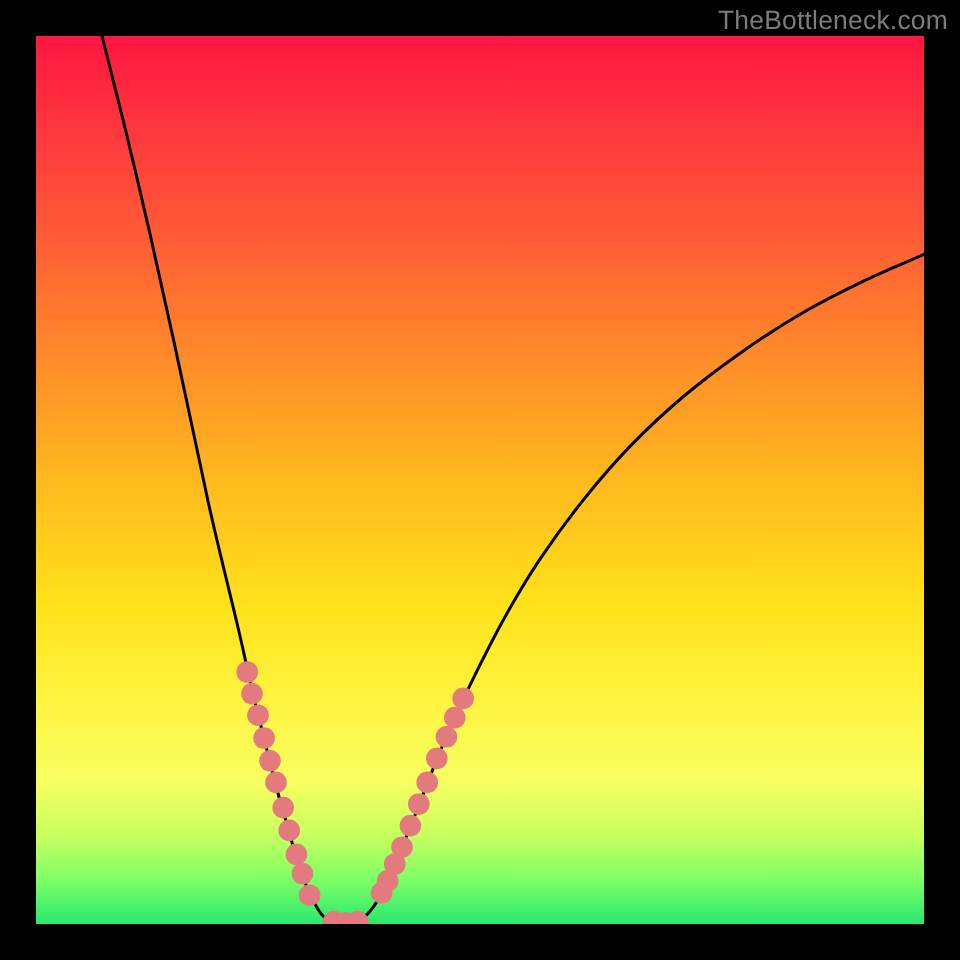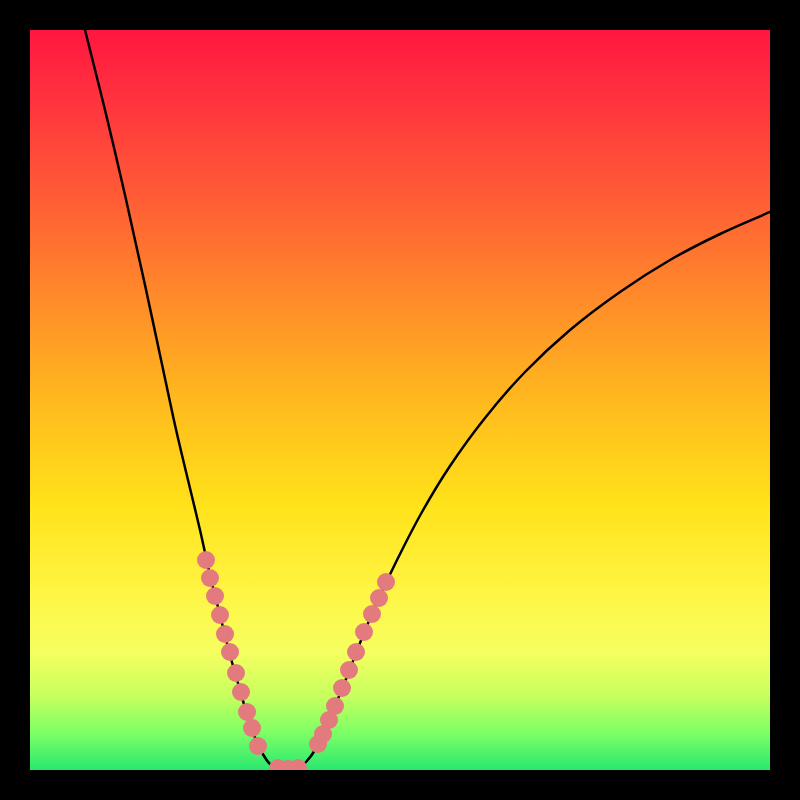--- a/index.html
+++ b/index.html
@@ -87,13 +87,14 @@
           <circle cx="312" cy="658" r="9" fill="#e27a7e"></circle>
           <circle cx="319" cy="640" r="9" fill="#e27a7e"></circle>
           <circle cx="326" cy="622" r="9" fill="#e27a7e"></circle>
           <circle cx="334" cy="602" r="9" fill="#e27a7e"></circle>
           <circle cx="342" cy="584" r="9" fill="#e27a7e"></circle>
           <circle cx="349" cy="568" r="9" fill="#e27a7e"></circle>
           <circle cx="356" cy="552" r="9" fill="#e27a7e"></circle>
         </g>
       </svg>
   </div>
+  <div class="watermark">TheBottleneck.com</div>
 </div>
 
 </body></html>

